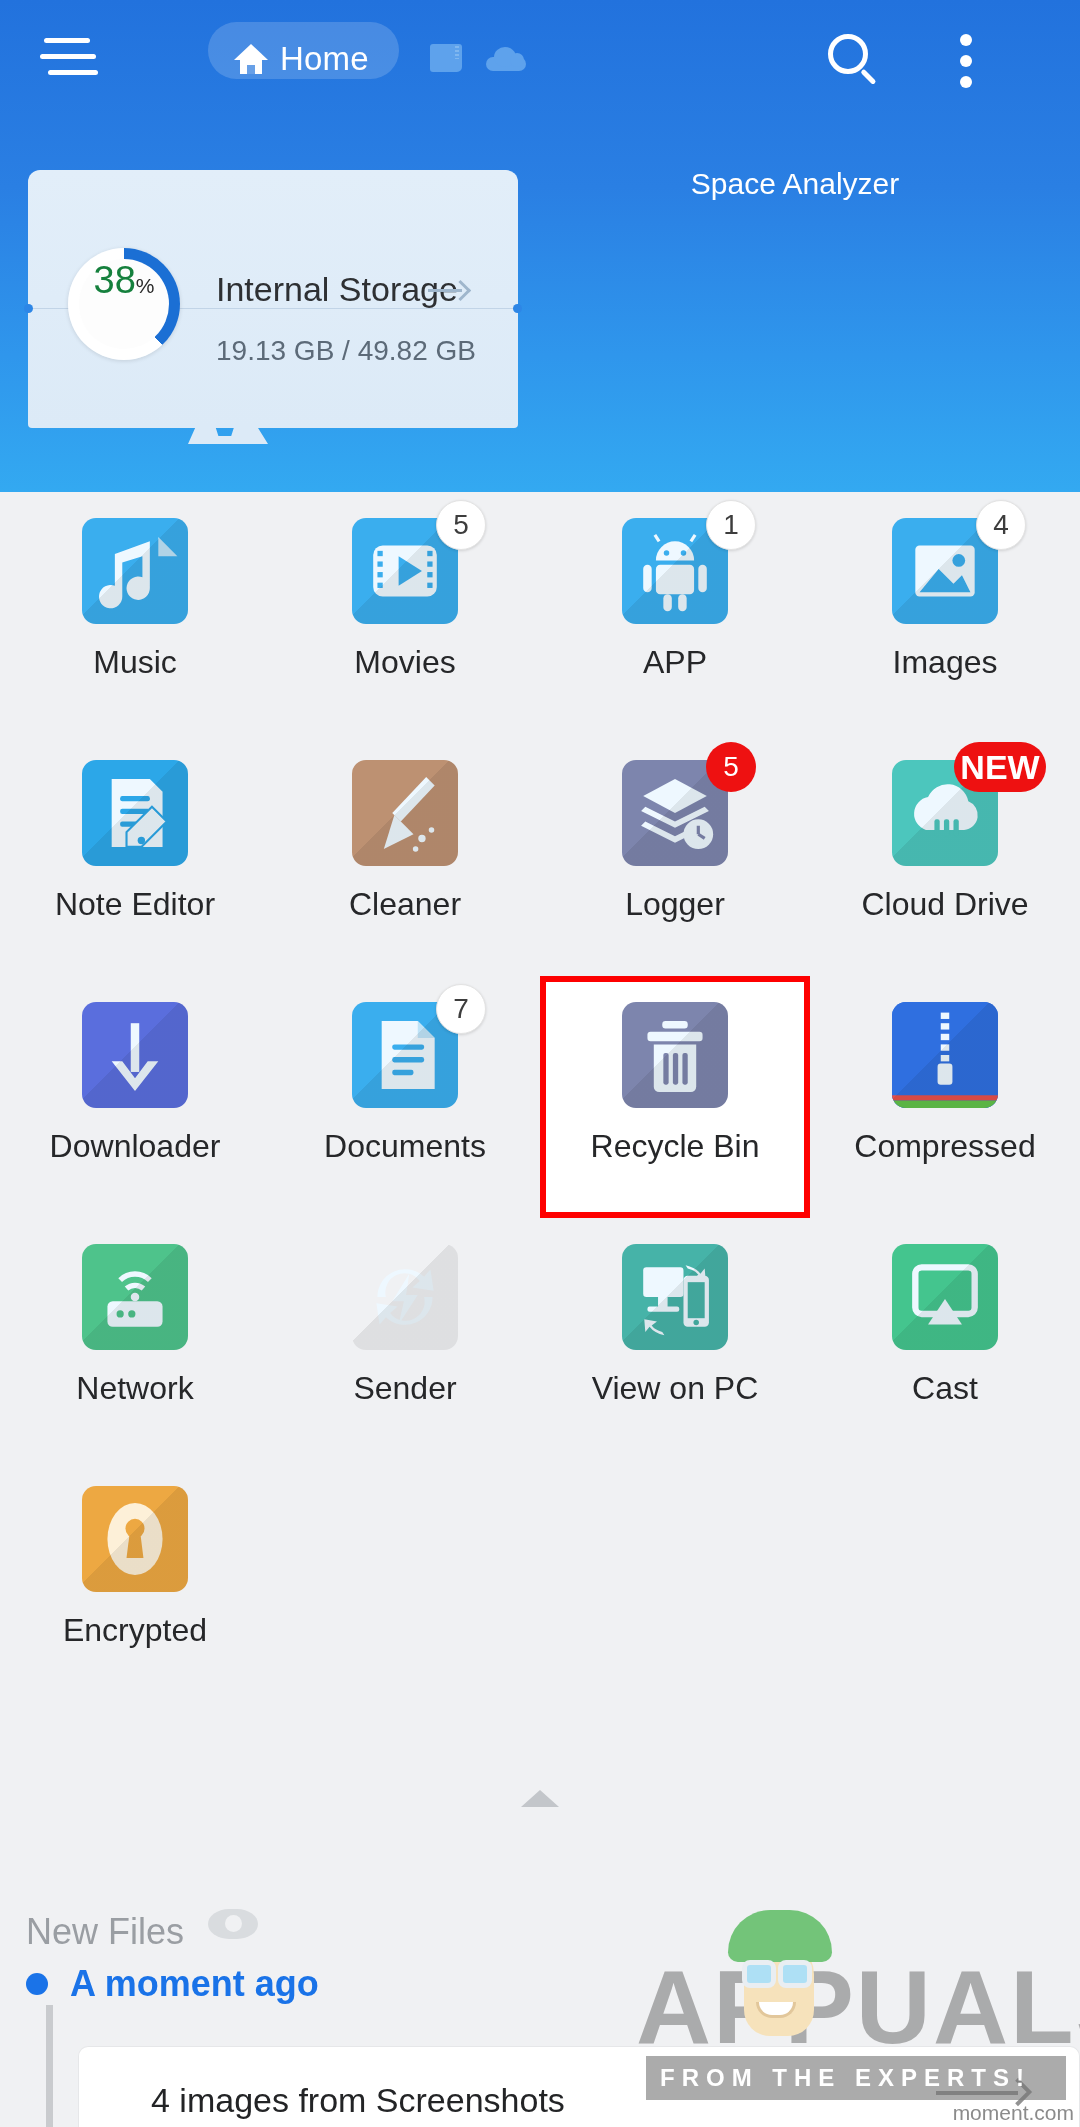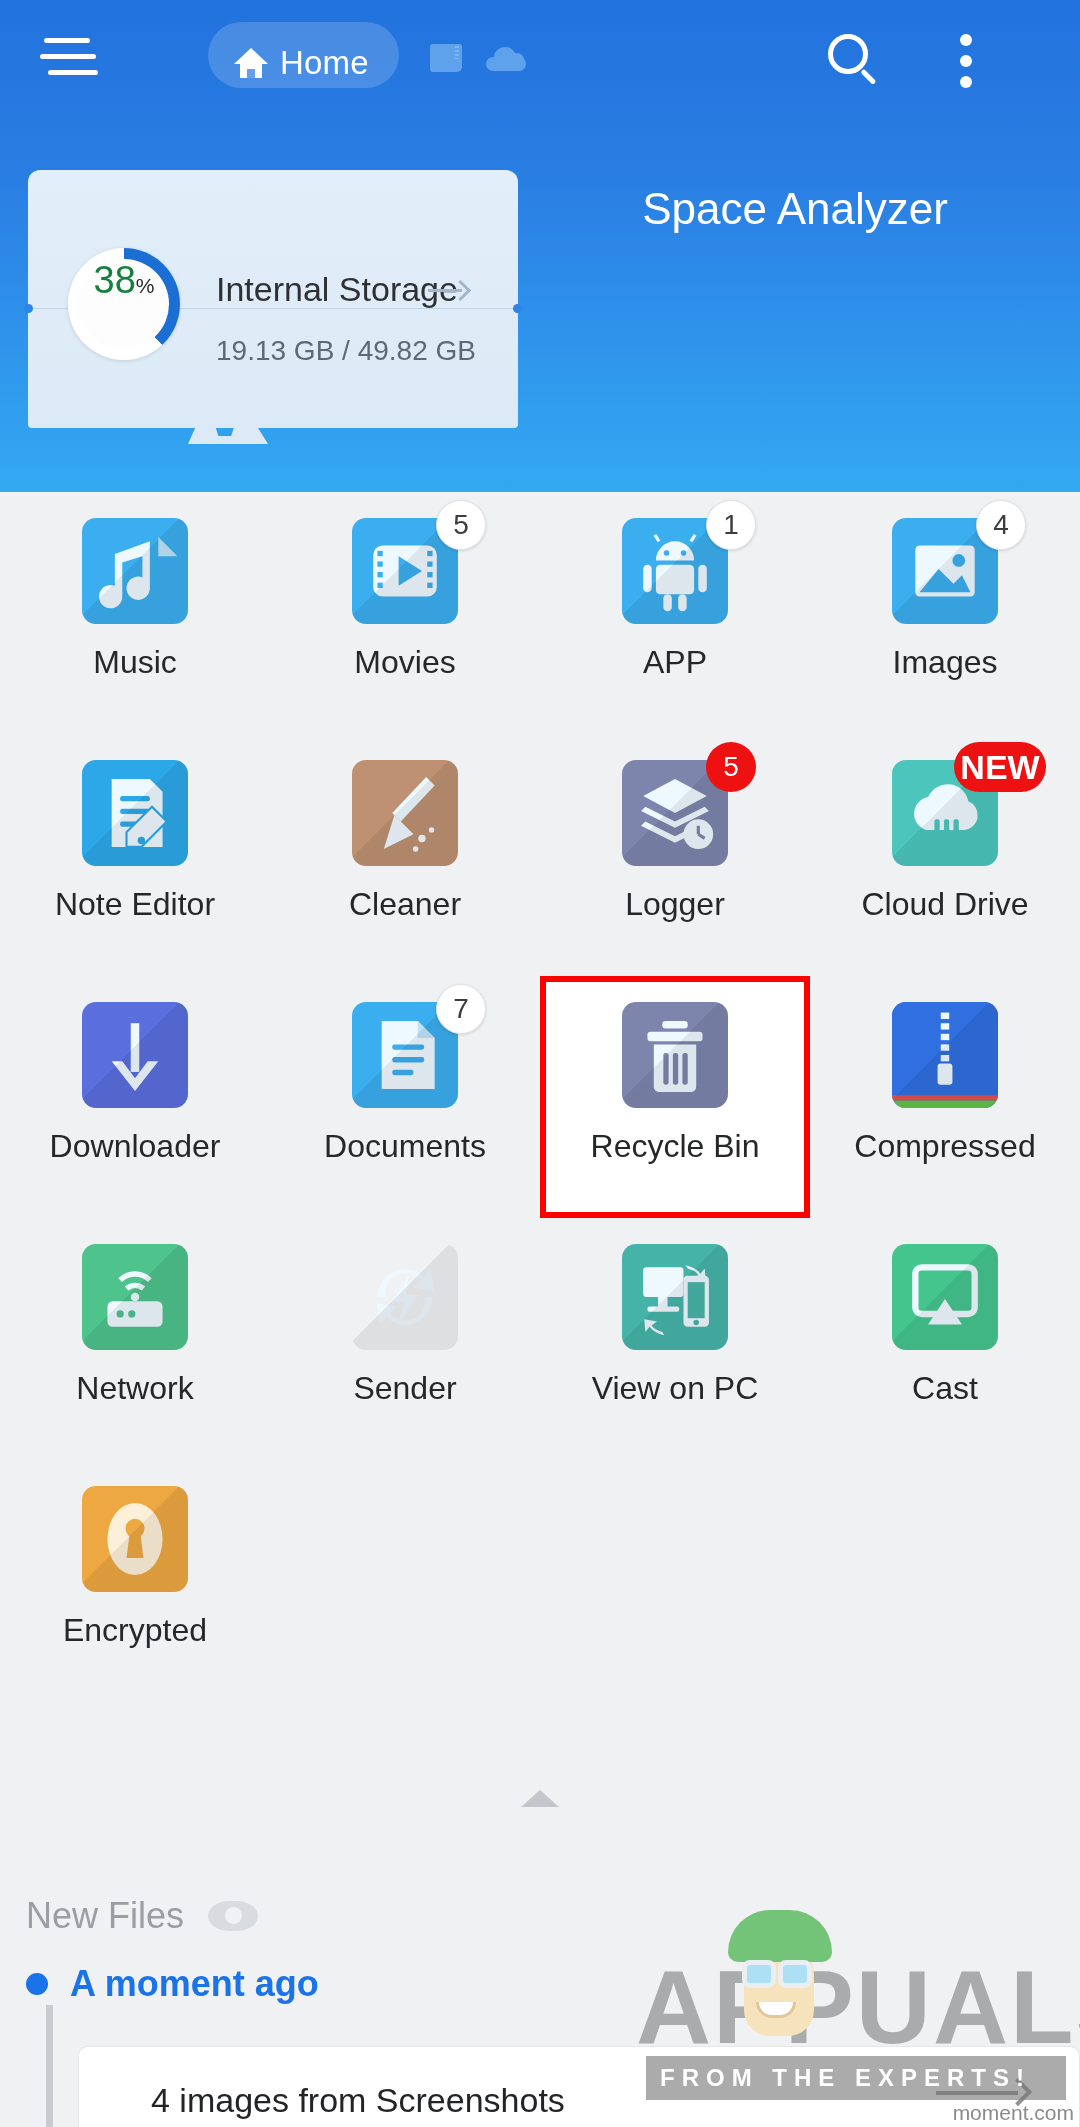--- a/index.html
+++ b/index.html
@@ -22,21 +22,21 @@
     position: absolute; left: 40px; top: 38px; width: 56px; height: 38px; cursor: pointer;
   }
   .hamburger span {
     display: block; height: 5px; border-radius: 3px; background: #ffffff; margin-bottom: 11px;
   }
   .hamburger span:nth-child(1) { width: 46px; margin-left: 4px; }
   .hamburger span:nth-child(2) { width: 56px; margin-left: 0; }
   .hamburger span:nth-child(3) { width: 50px; margin-left: 8px; margin-bottom: 0; }
 
   .home-pill {
-    position: absolute; left: 208px; top: 22px; height: 66px;
+    position: absolute; left: 208px; top: 22px; height: 57px;
     display: flex; align-items: center; gap: 12px;
     padding: 16px 30px 0 26px;
     background: rgba(255,255,255,0.17); border-radius: 33px; cursor: pointer;
   }
   .home-label { color: #fff; font-size: 33px; letter-spacing: .2px; }
   .house-icon { width: 34px; height: 30px; position: relative; }
   .house-icon .roof {
     position: absolute; left: 0; top: 0; width: 0; height: 0;
     border-left: 17px solid transparent; border-right: 17px solid transparent;
     border-bottom: 16px solid #fff;
@@ -110,22 +110,22 @@
   .st-title { position: absolute; left: 188px; top: 100px; font-size: 34px; color: #2e3033; }
   .st-arrow { position: absolute; left: 400px; top: 108px; width: 40px; height: 24px; }
   .st-arrow .bar { position:absolute; left:0; top:11px; width:34px; height:3px; background:#9fb6cc; }
   .st-arrow .head {
     position:absolute; right:0; top:5px; width:15px; height:15px;
     border-top:3px solid #9fb6cc; border-right:3px solid #9fb6cc; transform: rotate(45deg);
   }
   .st-sub { position: absolute; left: 188px; top: 165px; font-size: 28px; color: #5c6a78; }
 
   
-  .sa-title { position: absolute; left: 560px; top: 184px; width: 470px; text-align: center;
-              color: #fff; font-size: 44px; }
+  .sa-title { position: absolute; left: 560px; top: 167px; width: 470px; text-align: center;
+              color: #fff; font-size: 30px; }
   .sa-sub   { position: absolute; left: 560px; top: 240px; width: 470px; text-align: center;
               color: #bbdcf8; font-size: 30px; }
   .sa-btn {
     position: absolute; left: 648px; top: 322px; width: 322px; height: 76px;
     border: 3px solid #ffffff; border-radius: 38px;
     background: rgba(255,255,255,0.16);
     display: flex; align-items: center; justify-content: center;
     color: #fff; font-size: 36px; cursor: pointer;
   }
 
@@ -164,21 +164,21 @@
   }
   .tile.selected { z-index: 2; }
 
   
   .collapse-arrow {
     position: absolute; left: 50%; top: 1790px; margin-left: -19px;
     width: 0; height: 0; border-left: 19px solid transparent; border-right: 19px solid transparent;
     border-bottom: 17px solid #c3c6ca; cursor: pointer;
   }
   .newfiles-row { position: absolute; left: 26px; top: 1895px; display: flex; align-items: center; gap: 24px; }
-  .newfiles-label { font-size: 36px; color: #9a9ea3; }
+  .newfiles-label { font-size: 36px; color: #9a9ea3; margin-top: 16px; }
   .eye-icon { width: 50px; height: 30px; position: relative; cursor: pointer; }
   .eye-icon .eb {
     position: absolute; inset: 0; background: #d9dcdf;
     border-radius: 50% / 60%;
   }
   .eye-icon .ep { position: absolute; left: 17px; top: 6px; width: 17px; height: 17px; border-radius: 50%; background: #f0f1f3; }
 
   .ts-row { position: absolute; left: 26px; top: 1963px; display: flex; align-items: center; gap: 22px; }
   .ts-dot { width: 22px; height: 22px; border-radius: 50%; background: #1a73e8; }
   .ts-text { font-size: 36px; font-weight: bold; color: #1a73e8; }

